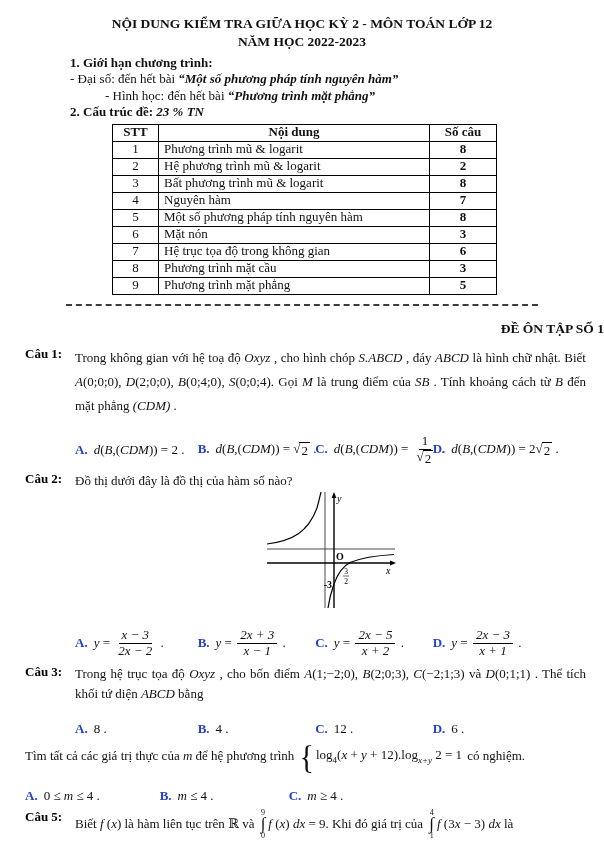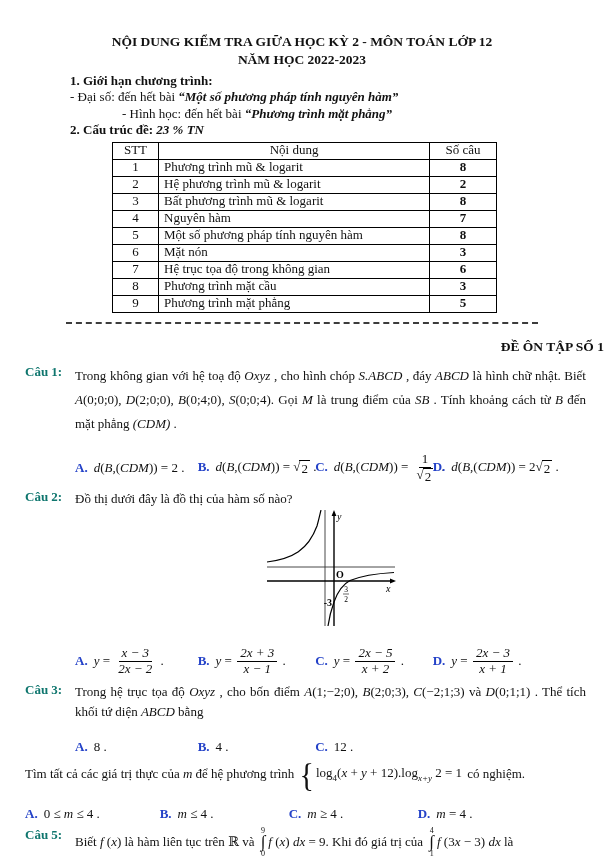--- a/index.html
+++ b/index.html
@@ -5,37 +5,37 @@
   html,body{margin:0;padding:0;background:#fff;}
   body{
     width:604px;height:857px;overflow:hidden;
     font-family:"Liberation Serif","DejaVu Serif",serif;
     font-size:13px;color:#111;position:relative;
   }
   .b{font-weight:700}
   .i{font-style:italic}
   .bi{font-weight:700;font-style:italic}
 
-  .title-block{text-align:center;margin-top:33px;font-weight:700;font-size:13.5px;line-height:1.3}
+  .title-block{text-align:center;margin-top:15px;font-weight:700;font-size:13.5px;line-height:1.3}
 
   .program{margin:5px 18px 0 70px;line-height:1.26}
-  .program .geom{margin-left:52px}
+  .program .geom{margin-left:35px}
 
   table.struct{border-collapse:collapse;margin:3px 0 0 112px;font-size:13px}
   table.struct th,table.struct td{border:1px solid #000;padding:0 5px;height:16px;line-height:1.15;font-size:13px}
-  table.struct th{font-weight:400;text-align:center}
+  table.struct th{font-weight:700;text-align:center}
   td.c{text-align:center}
   td.bold{font-weight:700}
 
   .dashed{border-top:2px dashed #3c3c3c;margin:9px 66px 0 66px;height:0}
 
   .exam-title{text-align:right;font-weight:700;font-size:13.5px;margin:15px 0 9px}
 
   .question{display:flex;padding:0 18px 0 25px;margin-bottom:5px}
-  .qlabel{flex:0 0 50px;color:#0f766e;font-weight:700}
+  .qlabel{flex:0 0 50px;color:#000000;font-weight:700}
   .qbody{flex:1;min-width:0}
   .qtext{text-align:justify;line-height:1.85}
   .qtext.tight{line-height:1.55;text-align:justify}
 
   .opts{display:grid;grid-template-columns:24% 23% 23% 30%;margin-top:16px;align-items:center}
   .opt{white-space:nowrap}
   .opt .letter{color:#2442c8;font-weight:700;margin-right:6px}
 
   
   .frac{display:inline-flex;flex-direction:column;align-items:center;vertical-align:middle;line-height:1.15;margin:0 2px;text-align:center}
@@ -214,37 +214,37 @@
   </div>
 
   <div class="question">
     <div class="qlabel">Câu 3:</div>
     <div class="qbody">
       <div class="qtext tight"><span>Trong hệ trục tọa độ </span><span class="i">Oxyz</span><span> , cho bốn điểm </span><span class="i">A</span><span>(1;−2;0), </span><span class="i">B</span><span>(2;0;3), </span><span class="i">C</span><span>(−2;1;3)</span><span> và </span><span class="i">D</span><span>(0;1;1)</span><span> . Thể tích khối tứ diện </span><span class="i">ABCD</span><span> bằng</span></div>
       <div class="opts">
         <span class="opt"><span class="letter">A.</span><span><span>8 .</span></span></span>
         <span class="opt"><span class="letter">B.</span><span><span>4 .</span></span></span>
         <span class="opt"><span class="letter">C.</span><span><span>12 .</span></span></span>
+        <span class="opt"><span class="letter">D.</span><span><span>6 .</span></span></span>
       </div>
     </div>
   </div>
 
   <div class="question">
     <div class="qbody">
       <div class="qtext tight"><span>Tìm tất cả các giá trị thực của </span><span class="i">m</span><span> để hệ phương trình </span><span class="sys">
             <span class="brace">{</span>
             <span class="lines">
               <span><span>log</span><sub>4</sub><span>(</span><span class="i">x</span><span> + </span><span class="i">y</span><span> + 12).log</span><sub class="i">x+y</sub><span> 2 = 1</span></span>
             </span>
           </span><span> có nghiệm.</span></div>
       <div class="opts">
         <span class="opt"><span class="letter">A.</span><span><span>0 ≤ </span><span class="i">m</span><span> ≤ 4 .</span></span></span>
         <span class="opt"><span class="letter">B.</span><span><span class="i">m</span><span> ≤ 4 .</span></span></span>
         <span class="opt"><span class="letter">C.</span><span><span class="i">m</span><span> ≥ 4 .</span></span></span>
-        <span class="opt"><span class="letter">D.</span><span><span class="i">m</span><span> = 4 .</span></span></span>
       </div>
     </div>
   </div>
 
   <div class="question">
     <div class="qlabel">Câu 5:</div>
     <div class="qbody">
       <div class="qtext tight"><span>Biết </span><span class="i">f</span><span> (</span><span class="i">x</span><span>) là hàm liên tục trên ℝ và </span><span class="intg">
             <span class="ib">9</span>
             <span class="is">∫</span>

